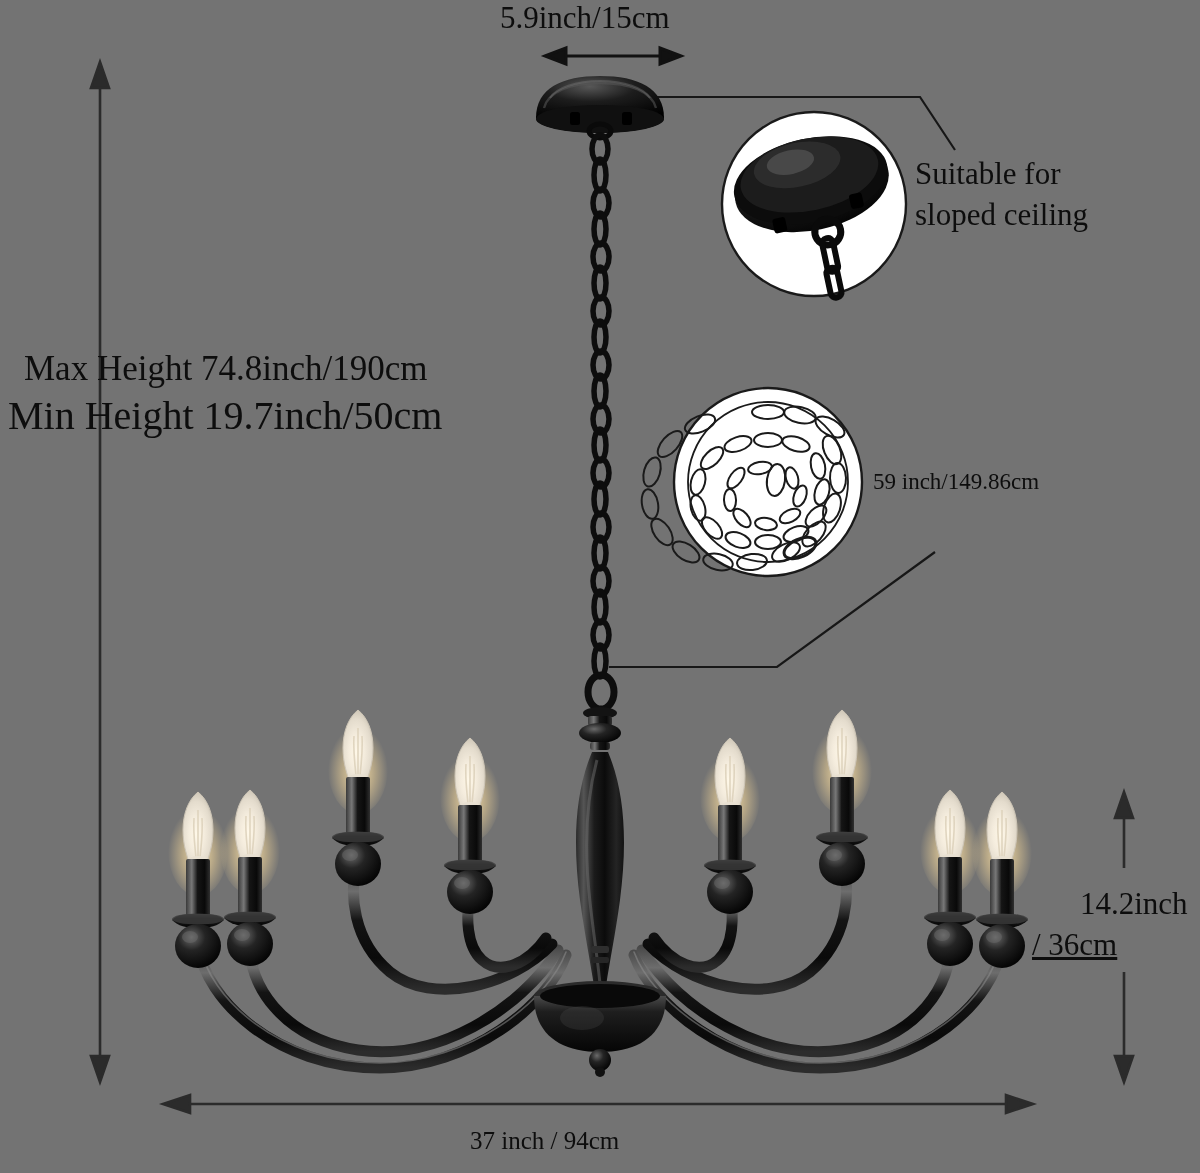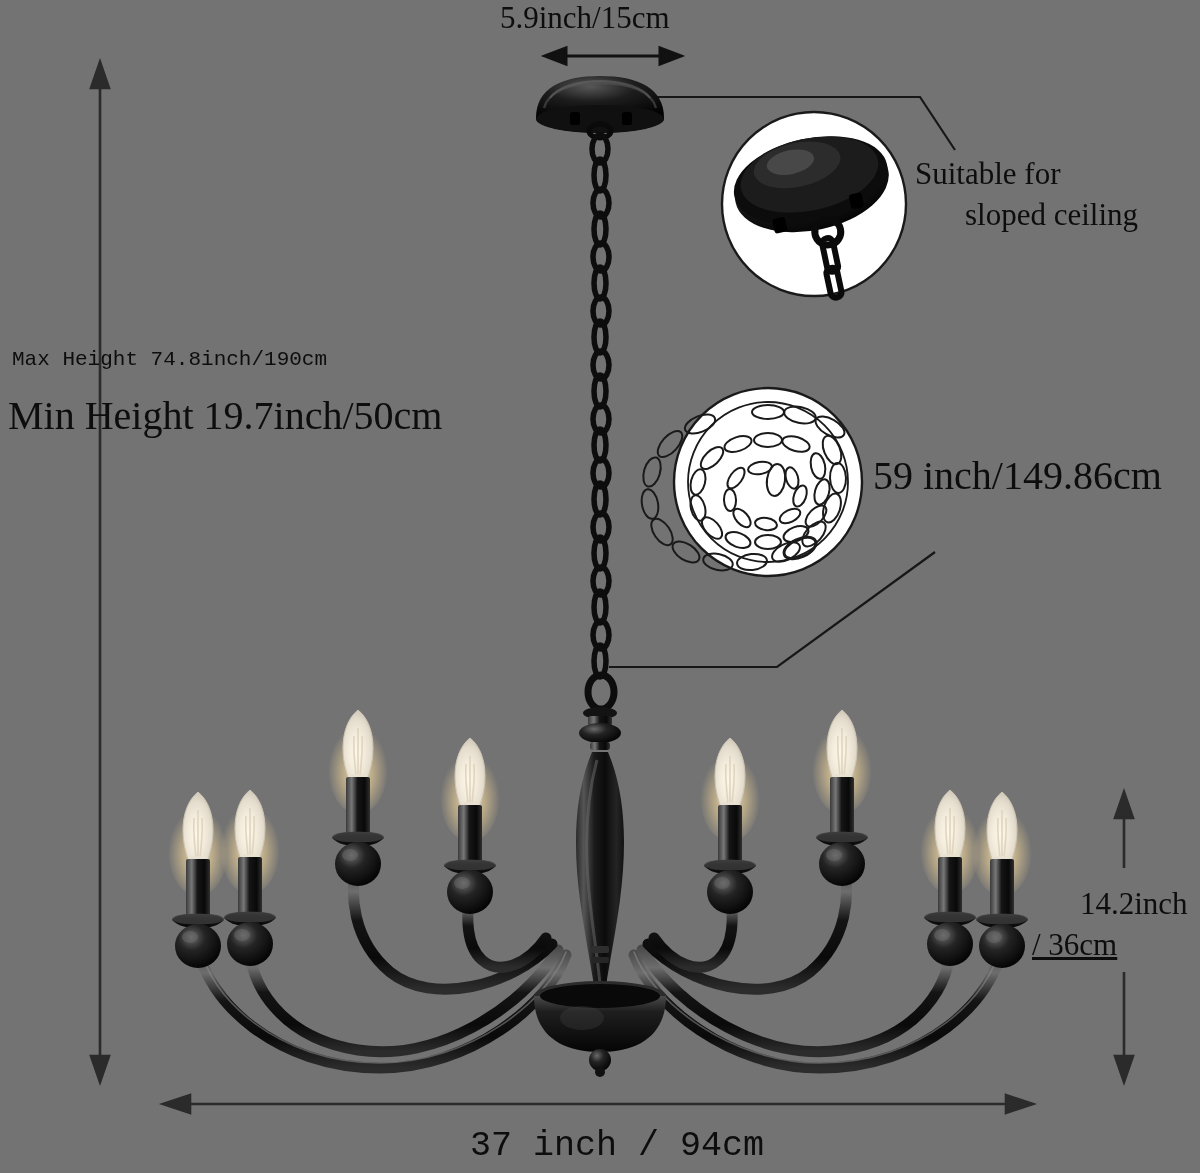--- a/index.html
+++ b/index.html
@@ -7,25 +7,25 @@
   body{
     width:1200px;height:1173px;
     font-family:"Liberation Serif","DejaVu Serif",serif;
     color:#111;
     overflow:hidden;
   }
   #stage{position:relative;width:1200px;height:1173px;background:#737373;}
   #art{position:absolute;left:0;top:0;width:1200px;height:1173px;}
   .lbl{position:absolute;white-space:pre;line-height:1.18;color:#0d0d0d;}
   .t-top{left:500px;top:0px;font-size:31px;}
-  .t-maxmin{left:12px;top:348px;font-size:21px;font-family:Liberation Mono, monospace;}
+  .t-maxmin{left:24px;top:348px;font-size:35px;}
   .t-slope{left:915px;top:156px;font-size:31px;}
   .t-chain{left:873px;top:427px;font-size:31px;}
   .t-side{left:1080px;top:886px;font-size:31px;}
-  .t-bottom{left:470px;top:1126px;font-size:35px;font-family:Liberation Mono, monospace;}
+  .t-bottom{left:470px;top:1126px;font-size:25px;}
 </style>
 </head>
 <body>
 
 <div id="stage">
 
   <svg id="art" viewBox="0 0 1200 1173" xmlns="http://www.w3.org/2000/svg">
     <defs>
       <linearGradient id="metalH" x1="0" y1="0" x2="0" y2="1">
         <stop offset="0%" stop-color="#434343"></stop>
@@ -286,22 +286,22 @@
         </g>
     </g>
   </svg>
 
   <div class="lbl t-top">5.9inch/15cm</div>
 
   <div class="lbl t-maxmin">Max Height 74.8inch/190cm</div>
   <div class="lbl" style="left:8px;top:392px;font-size:40px;">Min Height 19.7inch/50cm</div>
 
   <div class="lbl t-slope">Suitable for</div>
-  <div class="lbl" style="left:965px;top:197px;font-size:31px;">sloped ceiling</div>
-
-  <div class="lbl" style="left:873px;top:452px;font-size:40px;">59 inch/149.86cm</div>
+  <div class="lbl" style="left:915px;top:197px;font-size:31px;">sloped ceiling</div>
+
+  <div class="lbl" style="left:873px;top:468px;font-size:23px;">59 inch/149.86cm</div>
 
   <div class="lbl t-side">14.2inch</div>
   <div class="lbl" style="left:1032px;top:927px;font-size:31px;text-decoration:underline;">/ 36cm</div>
 
   <div class="lbl t-bottom">37 inch / 94cm</div>
 
 </div>
 
 </body></html>

